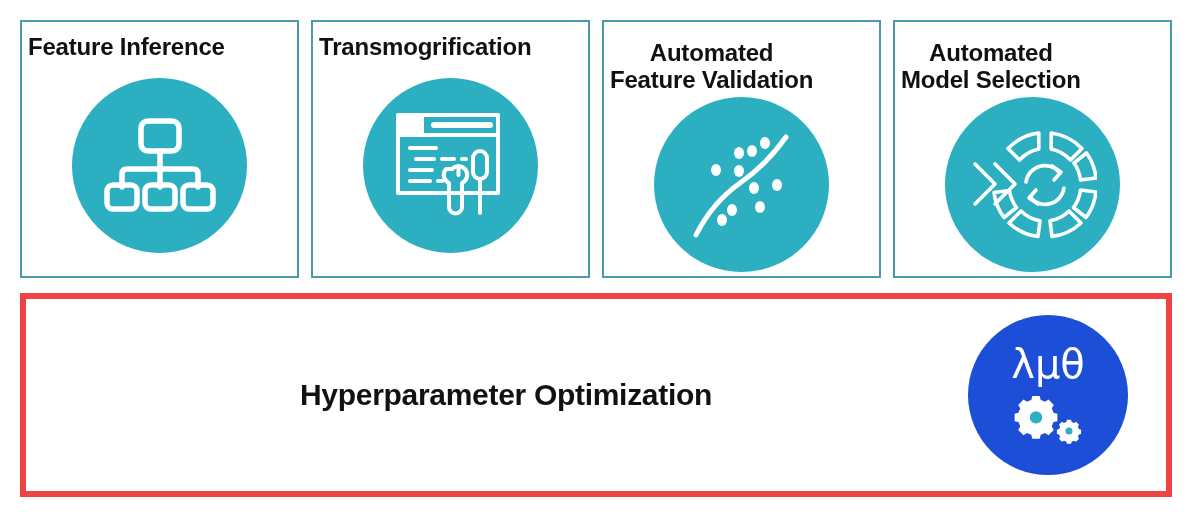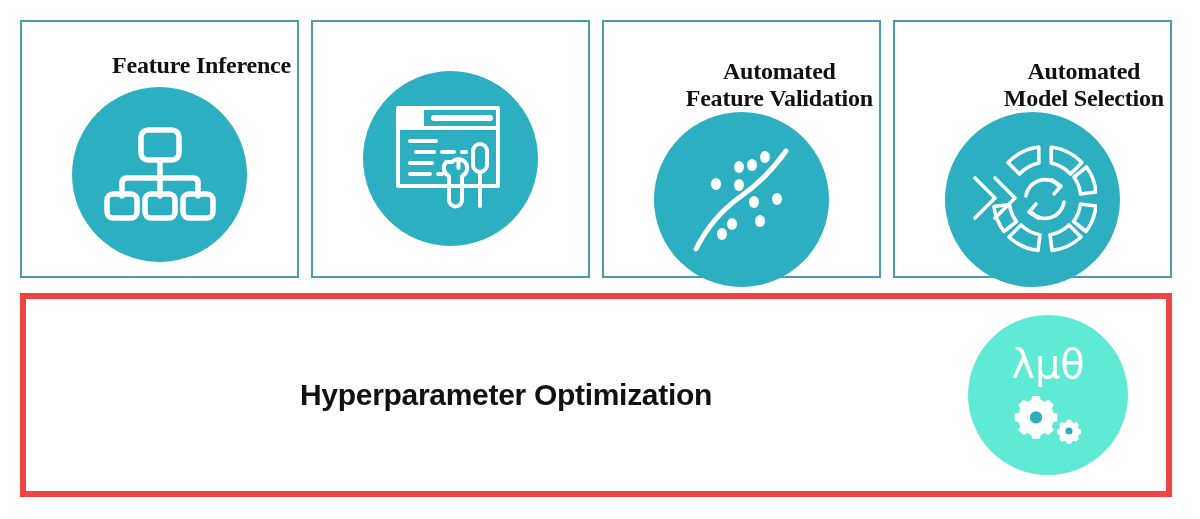--- a/index.html
+++ b/index.html
@@ -28,23 +28,22 @@
     height: 258px;
     flex: none;
   }
   .card {
     flex: 1 1 0;
     border: 2px solid #4a9caa;
     background: #ffffff;
     box-sizing: border-box;
     display: flex;
     flex-direction: column;
-    align-items: flex-end;
-    padding-top: 24px;
-    font-family: Liberation Serif, serif;
+    align-items: flex-start;
+    padding-top: 6px;
   }
   .card-title {
     font-size: 24px;
     font-weight: bold;
     color: #111111;
     text-align: center;
     line-height: 1.12;
     letter-spacing: -0.2px;
     padding: 0 6px;
     margin: 0;
@@ -93,21 +92,21 @@
     transform: translateX(-90px);
   }
   .banner-circle {
     position: absolute;
     right: 38px;
     top: 50%;
     transform: translateY(-50%);
     width: 160px;
     height: 160px;
     border-radius: 50%;
-    background: #5eead4;
+    background: #1d4ed8;
     display: flex;
     align-items: center;
     justify-content: center;
     text-align: right;
   }
   svg { display: block; }
 </style>
 </head>
 <body>
 
@@ -130,20 +129,21 @@
                 <rect x="41" y="70" width="30" height="24" rx="6"></rect>
                 <rect x="79" y="70" width="30" height="24" rx="6"></rect>
               </g>
             </svg>
           </span>
         </div>
       </div>
     </div>
 
     <div class="card card-1line">
+      <div class="card-title">Transmogrification</div>
       <div class="icon-wrap">
         <div class="circle">
           <span>
             <svg width="118" height="112" viewBox="0 0 118 112">
               <g fill="none" stroke="#ffffff" stroke-width="4" stroke-linecap="round" stroke-linejoin="round">
                 <rect x="6" y="6" width="100" height="78"></rect>
                 <line x1="6" y1="26" x2="106" y2="26"></line>
                 <rect x="6" y="6" width="26" height="20" fill="#ffffff" stroke="none"></rect>
                 <line x1="42" y1="16" x2="98" y2="16" stroke-width="6"></line>
                 <line x1="18" y1="39" x2="44" y2="39"></line>

